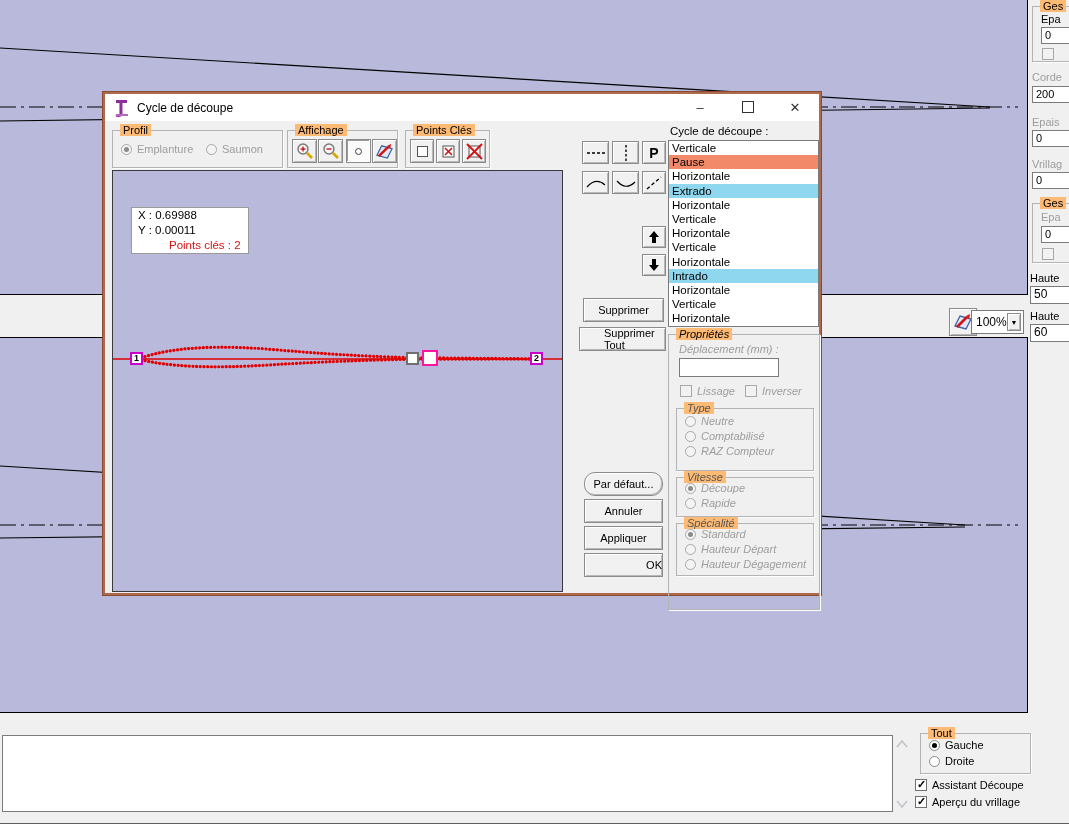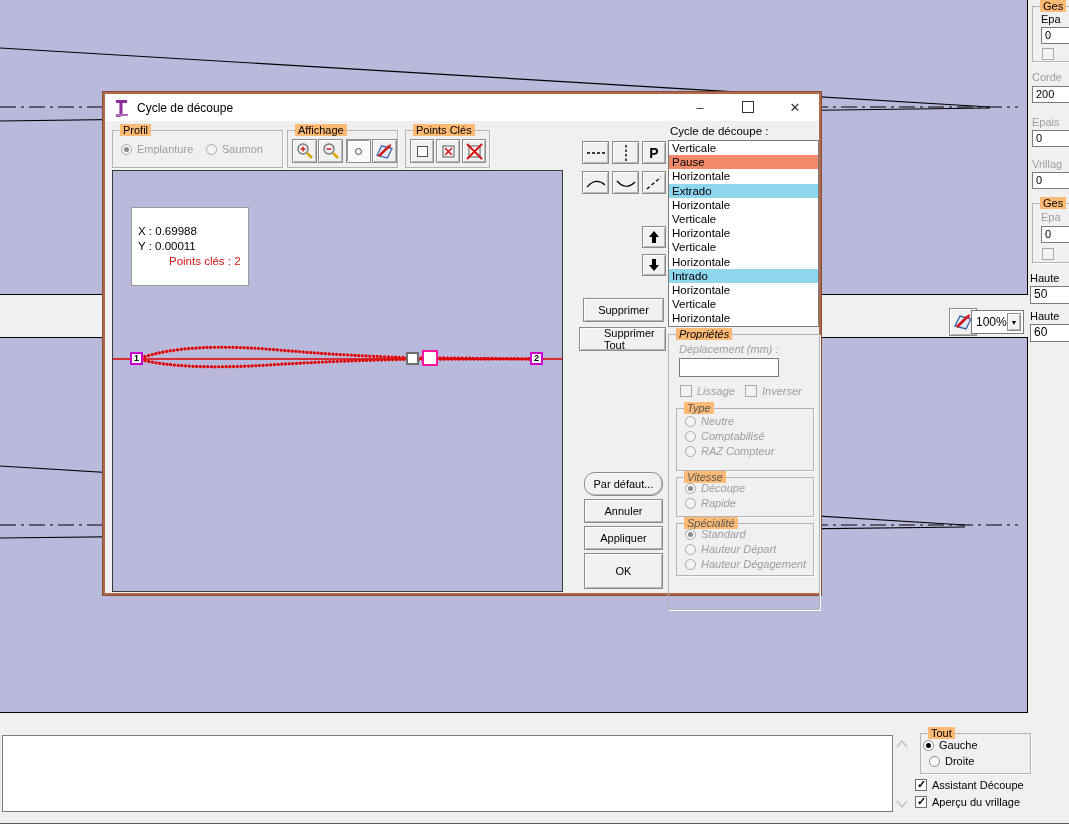--- a/index.html
+++ b/index.html
@@ -44,21 +44,21 @@
   .lb-item{height:14.2px;line-height:14px;padding:0 3px;font-size:11.5px;white-space:nowrap;}
   
   .dialog{
     left:103px;top:92px;width:718px;height:503px;
     background:#f0f0f0;border:2px solid #ae6a4b;outline:1px solid #8a4b33;
     box-sizing:border-box;
   }
   .titlebar{position:absolute;left:0;top:0;right:0;height:27px;background:#ffffff;display:flex;align-items:center;}
   .title-text{margin-left:32px;font-size:12px;color:#000;}
   .cap-btn{position:absolute;top:0;width:34px;height:26px;display:flex;align-items:center;justify-content:center;color:#333;font-size:13px;}
-  .tip{background:#fff;border:1px solid #9a9a9a;padding:16px 6px;line-height:15px;font-size:11.5px;}
+  .tip{background:#fff;border:1px solid #9a9a9a;padding:0 6px;line-height:15px;font-size:11.5px;}
   .sq-badge{width:13px;height:13px;background:#fff;border:2px solid #cc00cc;box-sizing:border-box;font-weight:bold;font-size:9px;text-align:center;line-height:9px;color:#000;}
   .dlg-canvas{background:#b9b9dc;border:1px solid #3a3a3a;box-sizing:border-box;}
   .sep-line{left:0;top:823px;width:1069px;height:1px;background:#5f5f5f;}
   .below-sep{left:0;top:824px;width:1069px;height:14px;background:#ffffff;}
 </style>
 </head>
 <body>
 
 <div class="abs wingcanvas canvas-top">
   <svg width="1027" height="293">
@@ -127,21 +127,21 @@
 
 <svg class="abs" style="left:895px;top:738px;" width="14" height="12">
   <polyline points="2,9 7,3 12,9" fill="none" stroke="#c2c2c8" stroke-width="1.6"></polyline>
 </svg>
 <svg class="abs" style="left:895px;top:798px;" width="14" height="12">
   <polyline points="2,3 7,9 12,3" fill="none" stroke="#c2c2c8" stroke-width="1.6"></polyline>
 </svg>
 
 <div class="group abs" style="left:920px;top:733px;width:111px;height:41px;">
   <span class="legend">Tout</span>
-  <div class="row abs" style="left:2px;top:5px;">
+  <div class="row abs" style="left:8px;top:5px;">
     <span class="radio on"></span>
     <span>Gauche</span>
   </div>
   <div class="row abs" style="left:8px;top:21px;">
     <span class="radio"></span>
     <span>Droite</span>
   </div>
 </div>
 
 <div class="row abs" style="left:915px;top:779px;">
@@ -304,21 +304,21 @@
 
   <div class="btn abs" style="left:479px;top:378px;width:79px;height:24px;border-radius:11px;">
       <span>Par défaut...</span>
     </div>
   <div class="btn abs" style="left:479px;top:405px;width:79px;height:24px;">
       <span>Annuler</span>
     </div>
   <div class="btn abs" style="left:479px;top:432px;width:79px;height:24px;">
       <span>Appliquer</span>
     </div>
-  <div class="btn abs" style="left:479px;top:459px;width:79px;height:36px;">
+  <div class="btn abs" style="left:479px;top:459px;width:79px;height:24px;justify-content:flex-end;">
       <span>OK</span>
     </div>
 
   <span class="abs" style="left:565px;top:31px;font-size:11.5px;">Cycle de découpe :</span>
   <div class="lb abs" style="left:563px;top:46px;width:151px;height:187px;">
       <div class="lb-item">Verticale</div>
       <div class="lb-item" style="background: rgb(242, 138, 106);">Pause</div>
       <div class="lb-item">Horizontale</div>
       <div class="lb-item" style="background: rgb(143, 214, 239);">Extrado</div>
       <div class="lb-item">Horizontale</div>

